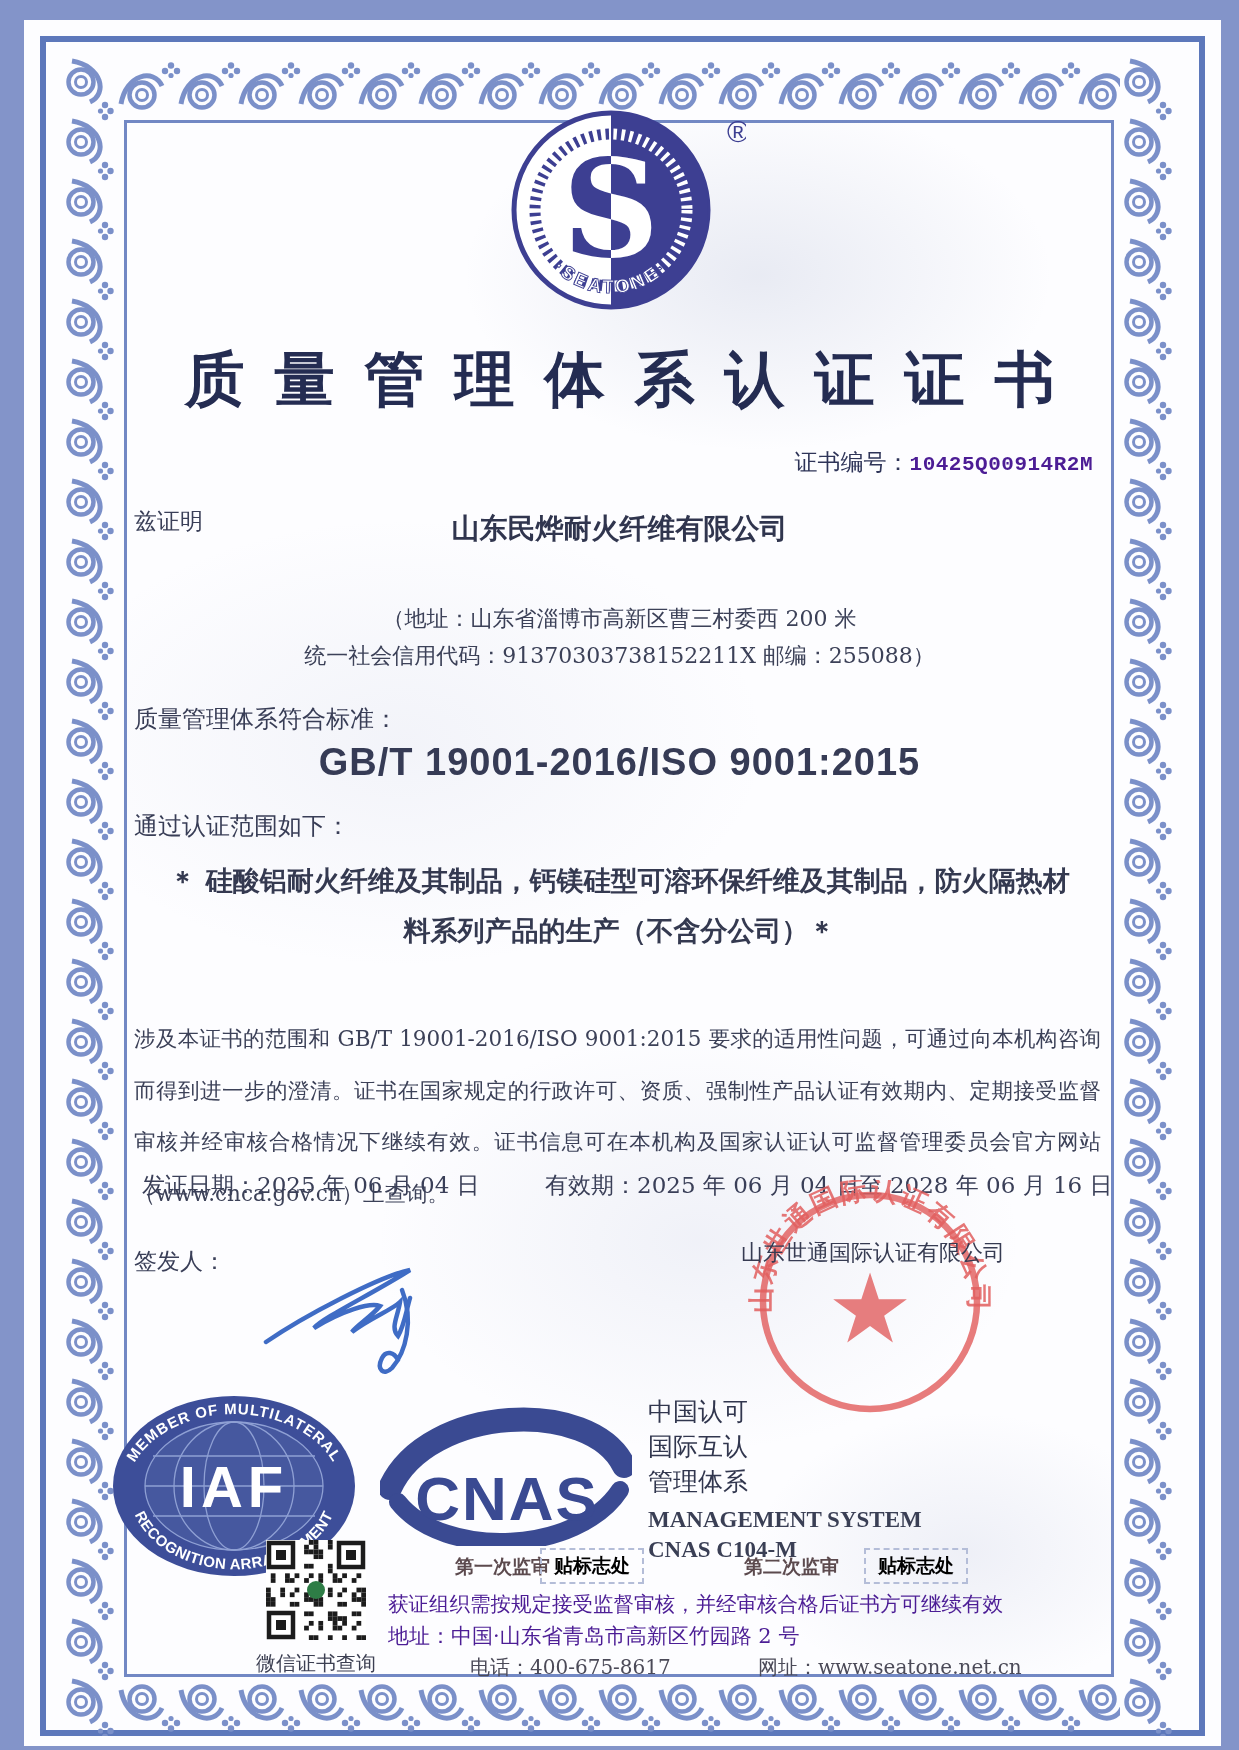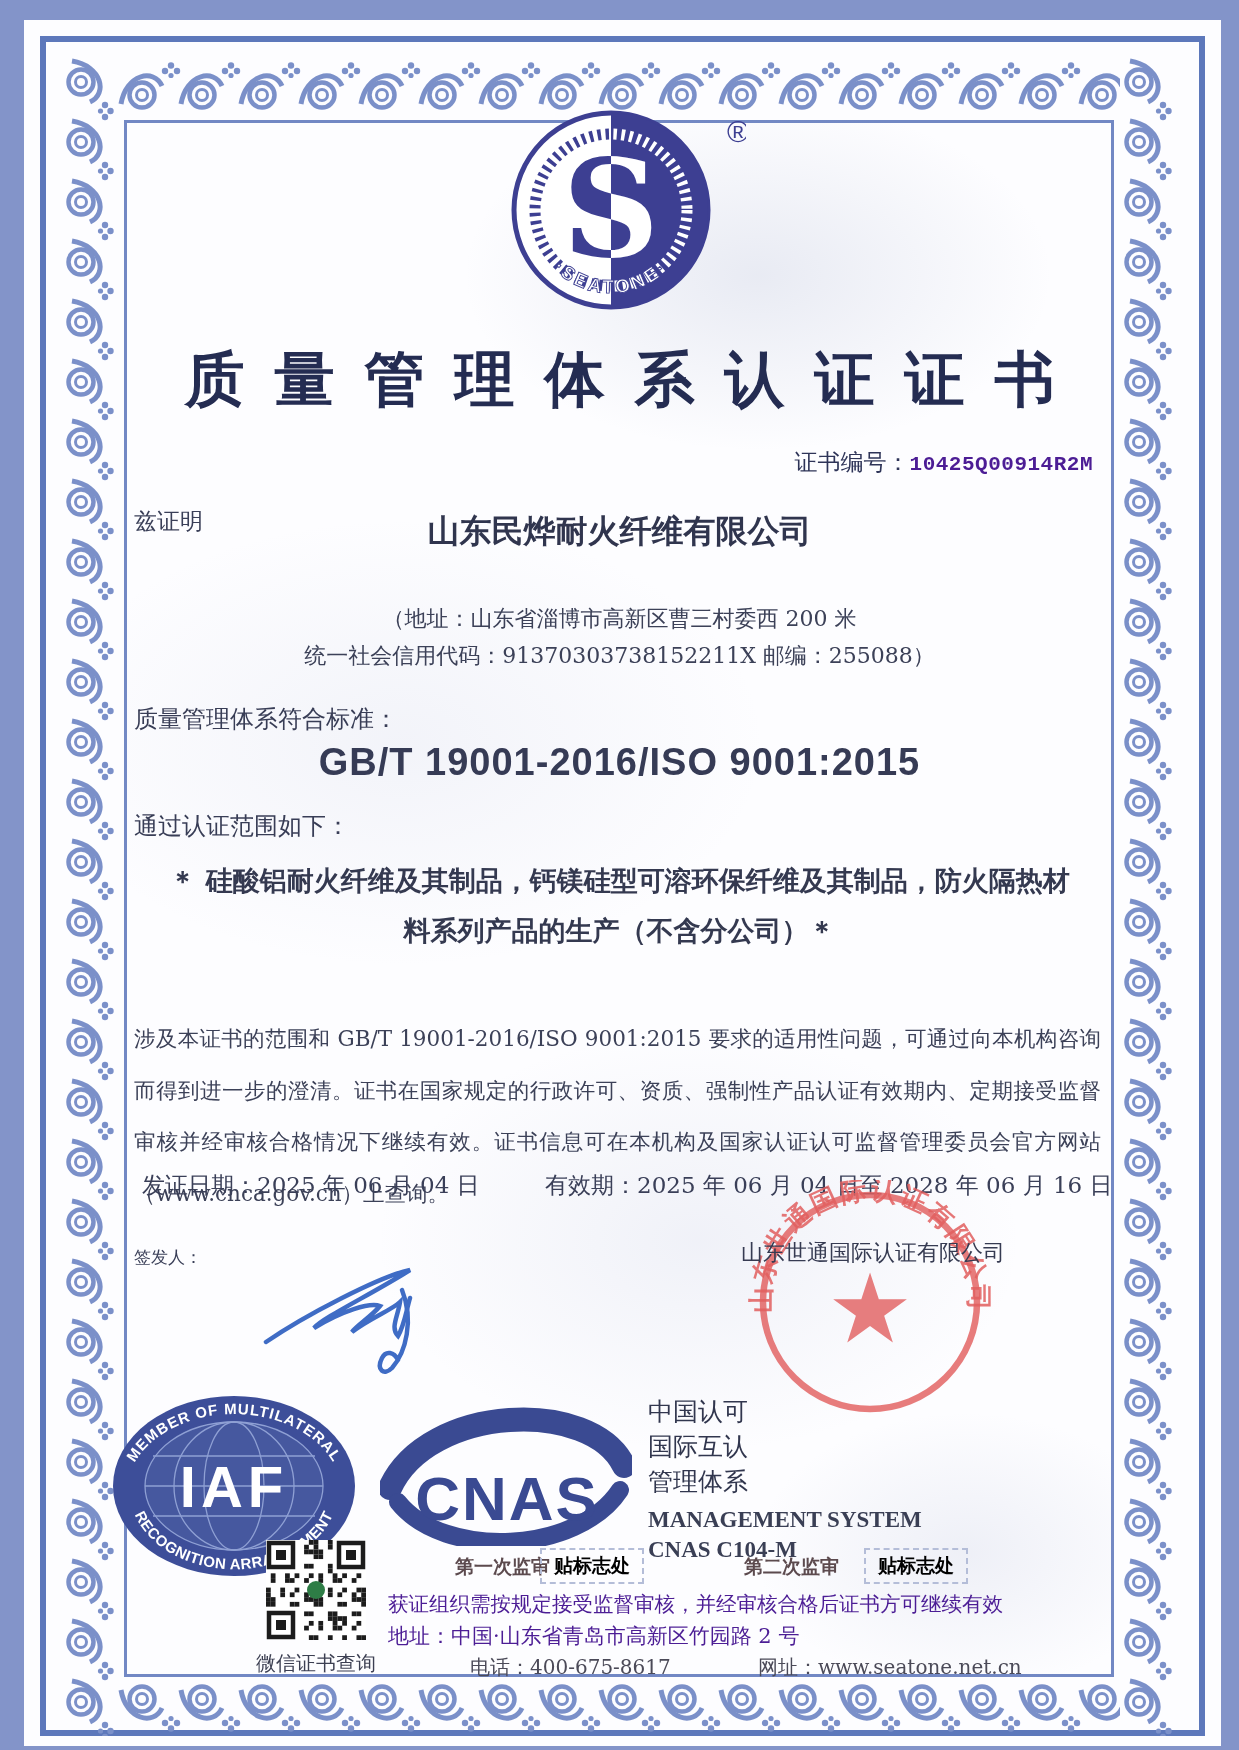--- a/index.html
+++ b/index.html
@@ -19,33 +19,33 @@
       radial-gradient(520px 320px at 28% 40%, rgba(165,175,208,.12), transparent 70%),
       radial-gradient(460px 300px at 58% 72%, rgba(160,170,204,.14), transparent 70%),
       radial-gradient(300px 200px at 85% 92%, rgba(160,170,204,.16), transparent 70%);}
   .abs{position:absolute;}
   .t{position:absolute;color:#3a3f58;}
   .title{left:134px;right:134px;top:340px;text-align:center;font-size:60px;font-weight:bold;
          letter-spacing:30px;text-indent:30px;color:#242c52;}
   .cert-line{right:146px;top:447px;font-size:23px;color:#2e3458;}
   .cert-line b{font-size:21px;letter-spacing:.5px;color:#4c1d95;font-family:Liberation Mono, monospace;}
   .hereby{left:134px;top:506px;font-size:23px;}
-  .company{left:134px;right:134px;top:510px;text-align:center;font-size:32px;font-weight:bold;color:#30354e;}
+  .company{left:134px;right:134px;top:510px;text-align:center;font-size:28px;font-weight:bold;color:#30354e;}
   .addr{left:134px;right:134px;text-align:center;font-size:22px;color:#3c4158;}
   .addr1{top:604px;} .addr2{top:641px;}
   .lbl{left:134px;font-size:24px;color:#383d56;}
   .std-lbl{top:703px;} .scope-lbl{top:810px;}
   .standard{left:134px;right:134px;top:741px;text-align:center;font-size:38px;font-weight:600;
             font-family:"Liberation Sans","DejaVu Sans",sans-serif;color:#363b55;letter-spacing:1px;}
   .scope{left:160px;right:160px;top:856px;text-align:center;font-size:27px;font-weight:bold;
          line-height:50px;font-family:"DejaVu Sans","Liberation Sans",sans-serif;color:#343950;}
   .legal{left:134px;right:138px;top:1013px;font-size:21.5px;line-height:51.5px;text-align:justify;color:#3c4158;}
   .date{font-size:23px;color:#3a3f58;}
   .issue{left:142px;top:1170px;} .valid{left:545px;top:1170px;}
-  .signer{left:134px;top:1246px;font-size:17px;}
+  .signer{left:134px;top:1246px;font-size:23px;}
   .issuer{left:728px;top:1238px;width:290px;text-align:center;font-size:22px;color:#363b52;z-index:3;}
   .cnas-block{left:648px;top:1394px;width:330px;}
   .cnas-cn{font-size:25px;line-height:35px;color:#31364e;}
   .cnas-en{font-size:23px;line-height:30px;font-weight:bold;
            font-family:Liberation Serif, serif;color:#3a3f55;margin-top:6px;}
   .qr-caption{left:236px;top:1650px;width:160px;text-align:center;font-size:20px;color:#3c3f52;}
   .audit{top:1554px;font-size:19px;color:#5c4a4e;font-weight:bold;}
   .a1{left:416px;margin-left:39px;} .a2{left:744px;}
   .abox{top:1548px;font-size:19px;color:#000000;border:2px dashed #b4bdd8;padding:3px 12px;font-weight:bold;}
   .b1{left:540px;} .b2{left:864px;}

